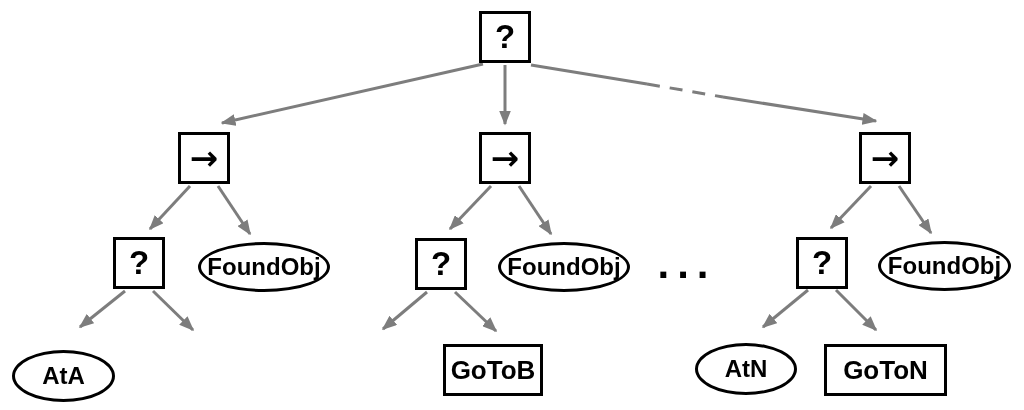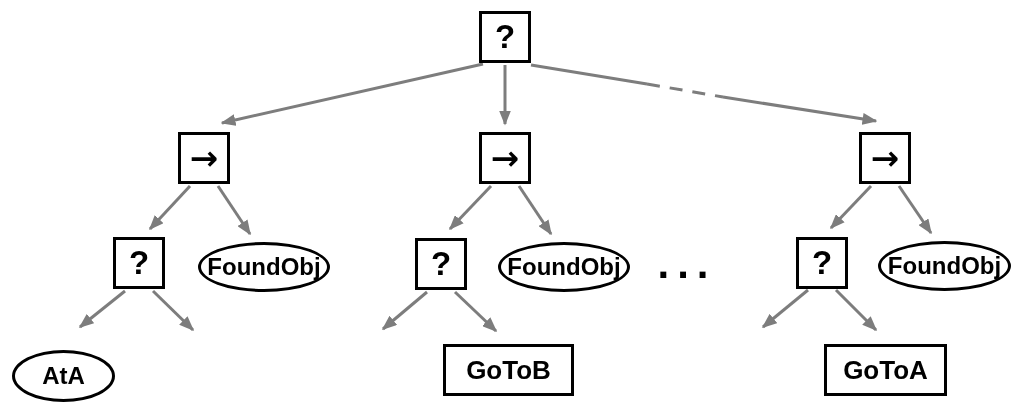--- a/index.html
+++ b/index.html
@@ -131,21 +131,24 @@
     <span>?</span>
   </div>
   <div class="node ellipse" style="left:878px; top:241px; width:133px; height:50px;">
     <span>FoundObj</span>
   </div>
 
   <div class="node ellipse" style="left:12px; top:350px; width:103px; height:52px;">
     <span>AtA</span>
   </div>
 
-  <div class="node rect" style="left:443px; top:344px; width:131px;">
+  <div class="node rect" style="left:443px; top:344px; width:100px;">
     <span>GoToB</span>
   </div>
 
+  <div class="node ellipse" style="left:695px; top:343px; width:102px; height:52px;">
+    <span>AtN</span>
+  </div>
   <div class="node rect" style="left:824px; top:344px; width:123px;">
-    <span>GoToA</span>
+    <span>GoToN</span>
   </div>
 
 </div>
 
 </body></html>

